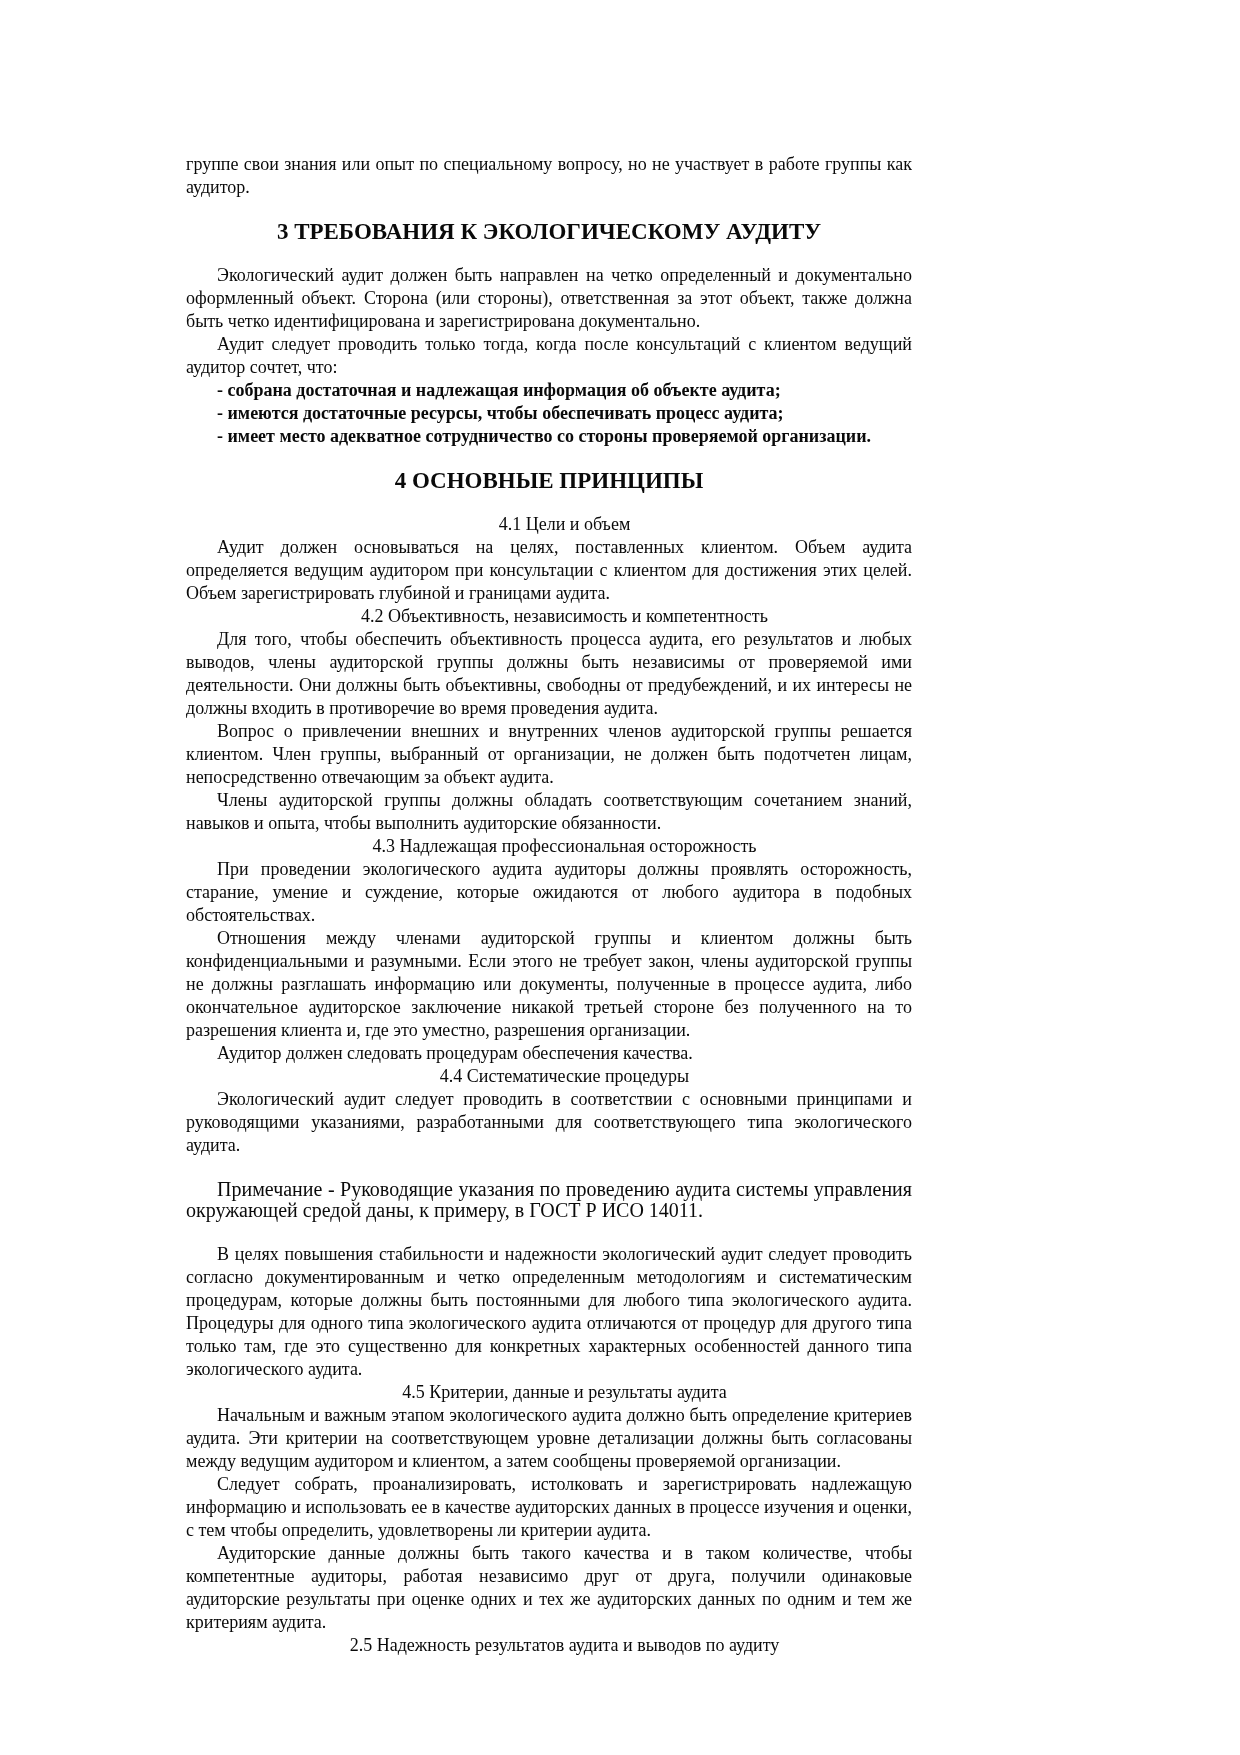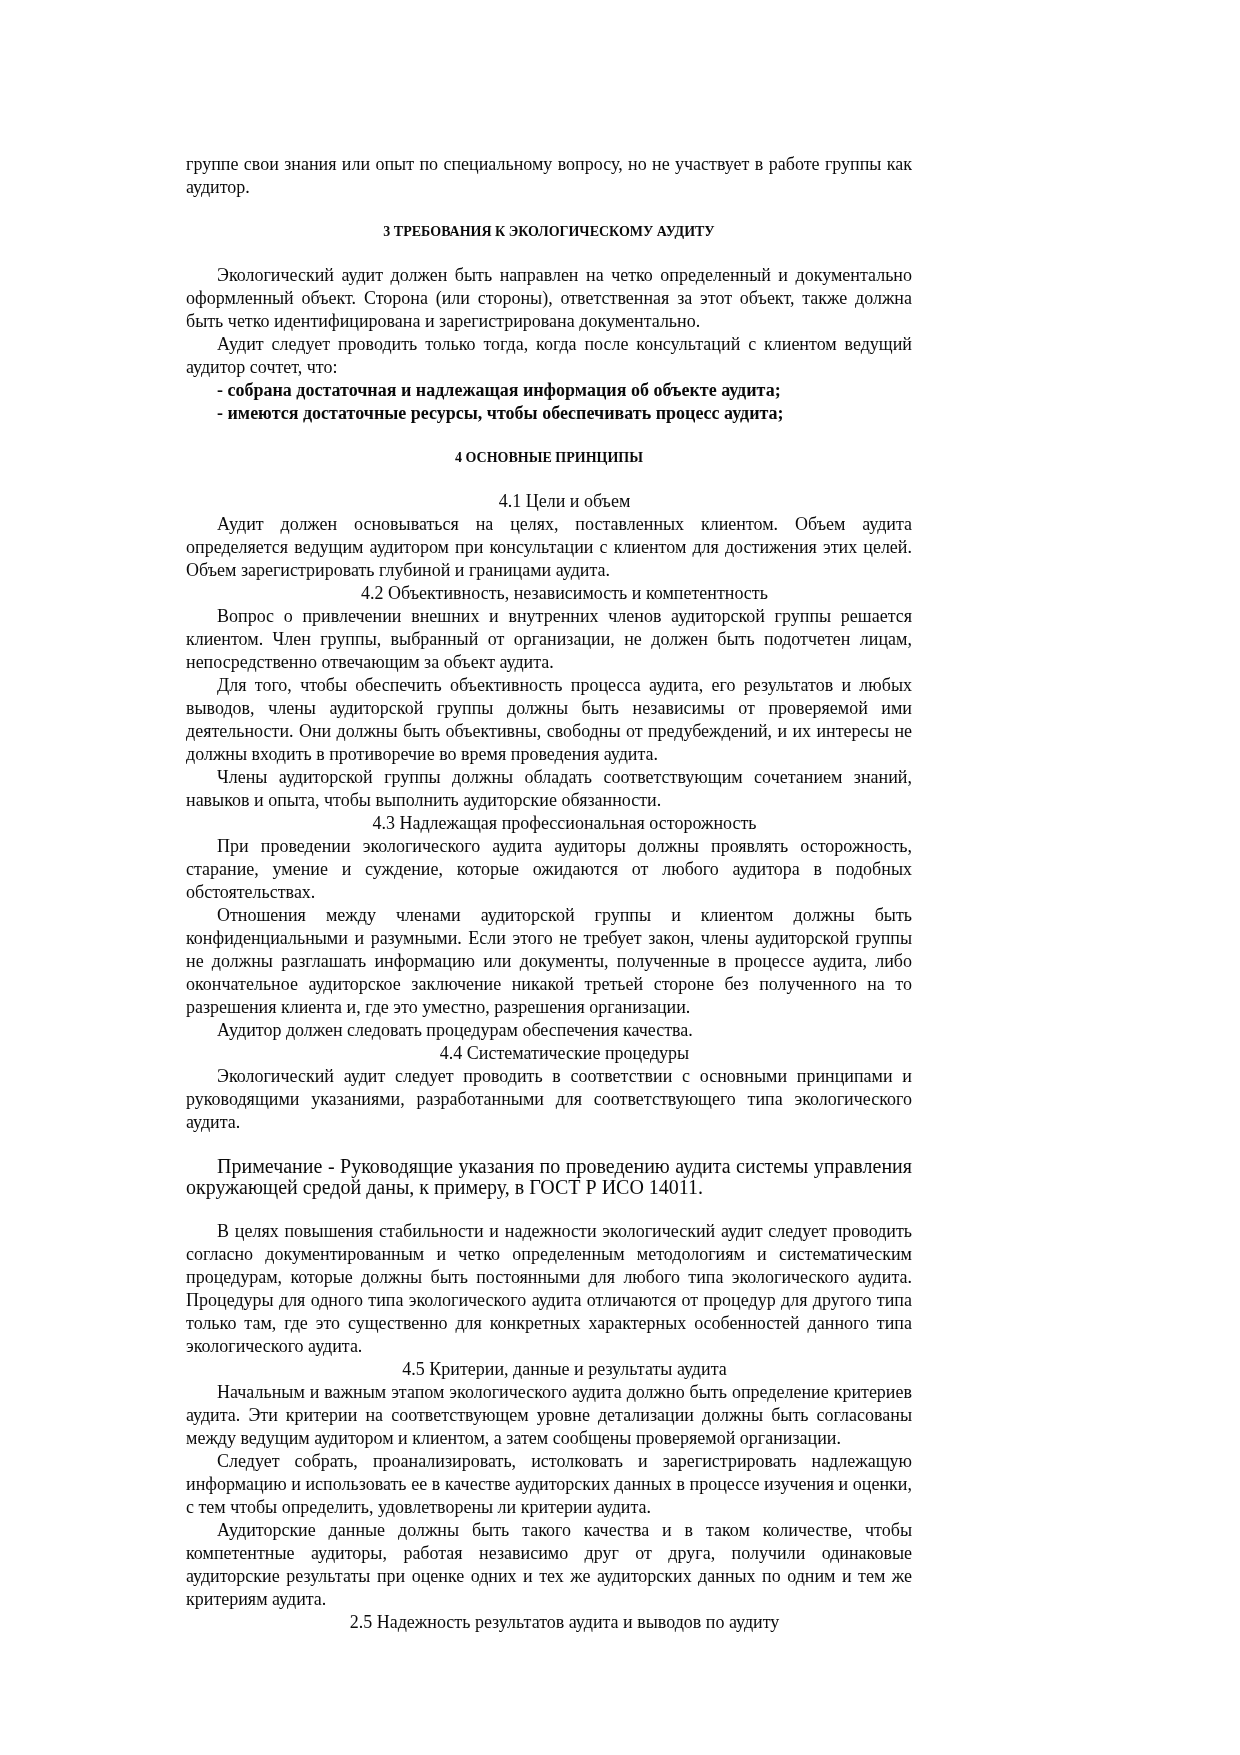--- a/index.html
+++ b/index.html
@@ -26,21 +26,21 @@
     text-indent: 31px;
   }
   .doc-body p.continuation {
     text-indent: 0;
   }
   .doc-body p.list-item {
     text-indent: 31px;
     font-weight: bold;
   }
   .doc-body h2.heading {
-    font-size: 14px;
+    font-size: 23px;
     line-height: 23px;
     font-weight: bold;
     text-align: center;
     text-indent: 0;
     margin: 21px 0;
   }
   .doc-body p.subheading {
     text-indent: 31px;
     text-align: center;
   }
@@ -55,26 +55,27 @@
 <body>
 
 <div class="page">
   <div class="doc-body">
       <p class="continuation">группе свои знания или опыт по специальному вопросу, но не участвует в работе группы как аудитор.</p>
       <h2 class="heading">3 ТРЕБОВАНИЯ К ЭКОЛОГИЧЕСКОМУ АУДИТУ</h2>
       <p class="paragraph">Экологический аудит должен быть направлен на четко определенный и документально оформленный объект. Сторона (или стороны), ответственная за этот объект, также должна быть четко идентифицирована и зарегистрирована документально.</p>
       <p class="paragraph">Аудит следует проводить только тогда, когда после консультаций с клиентом ведущий аудитор сочтет, что:</p>
       <p class="list-item">- собрана достаточная и надлежащая информация об объекте аудита;</p>
       <p class="list-item">- имеются достаточные ресурсы, чтобы обеспечивать процесс аудита;</p>
+      <p class="list-item">- имеет место адекватное сотрудничество со стороны проверяемой организации.</p>
       <h2 class="heading">4 ОСНОВНЫЕ ПРИНЦИПЫ</h2>
       <p class="subheading">4.1 Цели и объем</p>
       <p class="paragraph">Аудит должен основываться на целях, поставленных клиентом. Объем аудита определяется ведущим аудитором при консультации с клиентом для достижения этих целей. Объем зарегистрировать глубиной и границами аудита.</p>
       <p class="subheading">4.2 Объективность, независимость и компетентность</p>
+      <p class="paragraph">Для того, чтобы обеспечить объективность процесса аудита, его результатов и любых выводов, члены аудиторской группы должны быть независимы от проверяемой ими деятельности. Они должны быть объективны, свободны от предубеждений, и их интересы не должны входить в противоречие во время проведения аудита.</p>
       <p class="paragraph">Вопрос о привлечении внешних и внутренних членов аудиторской группы решается клиентом. Член группы, выбранный от организации, не должен быть подотчетен лицам, непосредственно отвечающим за объект аудита.</p>
-      <p class="paragraph">Для того, чтобы обеспечить объективность процесса аудита, его результатов и любых выводов, члены аудиторской группы должны быть независимы от проверяемой ими деятельности. Они должны быть объективны, свободны от предубеждений, и их интересы не должны входить в противоречие во время проведения аудита.</p>
       <p class="paragraph">Члены аудиторской группы должны обладать соответствующим сочетанием знаний, навыков и опыта, чтобы выполнить аудиторские обязанности.</p>
       <p class="subheading">4.3 Надлежащая профессиональная осторожность</p>
       <p class="paragraph">При проведении экологического аудита аудиторы должны проявлять осторожность, старание, умение и суждение, которые ожидаются от любого аудитора в подобных обстоятельствах.</p>
       <p class="paragraph">Отношения между членами аудиторской группы и клиентом должны быть конфиденциальными и разумными. Если этого не требует закон, члены аудиторской группы не должны разглашать информацию или документы, полученные в процессе аудита, либо окончательное аудиторское заключение никакой третьей стороне без полученного на то разрешения клиента и, где это уместно, разрешения организации.</p>
       <p class="paragraph">Аудитор должен следовать процедурам обеспечения качества.</p>
       <p class="subheading">4.4 Систематические процедуры</p>
       <p class="paragraph">Экологический аудит следует проводить в соответствии с основными принципами и руководящими указаниями, разработанными для соответствующего типа экологического аудита.</p>
       <p class="note">Примечание - Руководящие указания по проведению аудита системы управления окружающей средой даны, к примеру, в ГОСТ Р ИСО 14011.</p>
       <p class="paragraph">В целях повышения стабильности и надежности экологический аудит следует проводить согласно документированным и четко определенным методологиям и систематическим процедурам, которые должны быть постоянными для любого типа экологического аудита. Процедуры для одного типа экологического аудита отличаются от процедур для другого типа только там, где это существенно для конкретных характерных особенностей данного типа экологического аудита.</p>
       <p class="subheading">4.5 Критерии, данные и результаты аудита</p>

